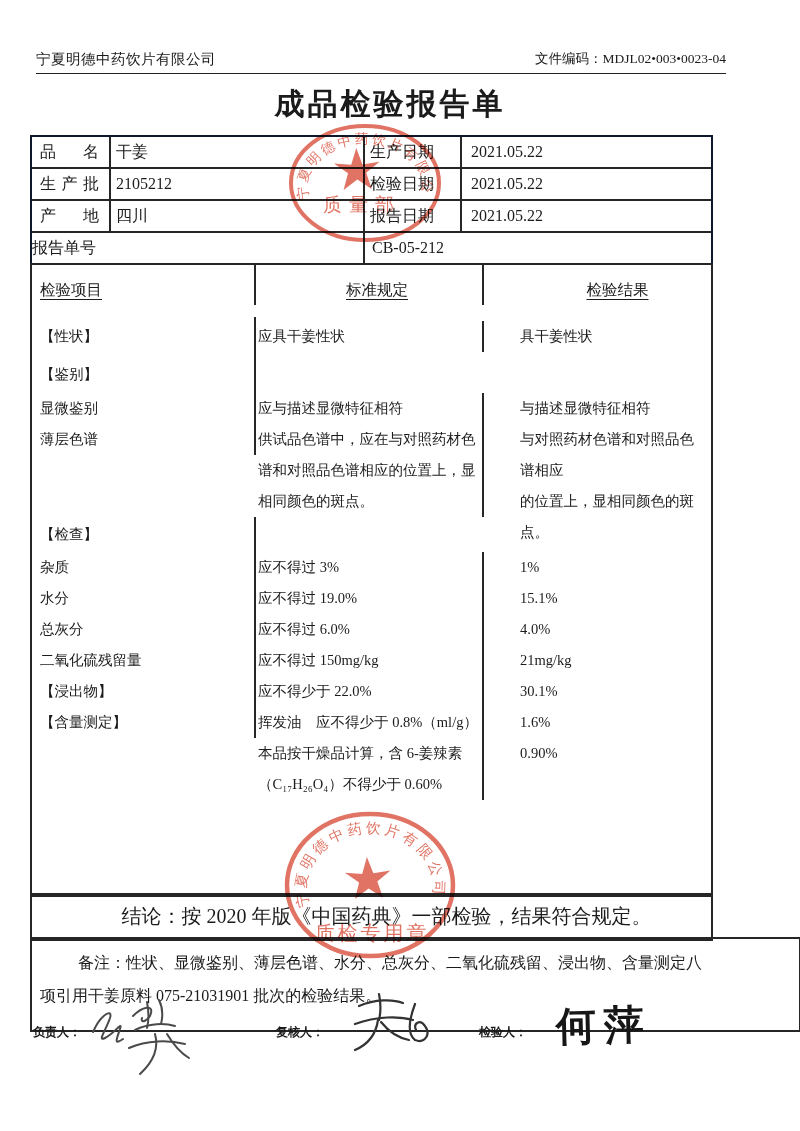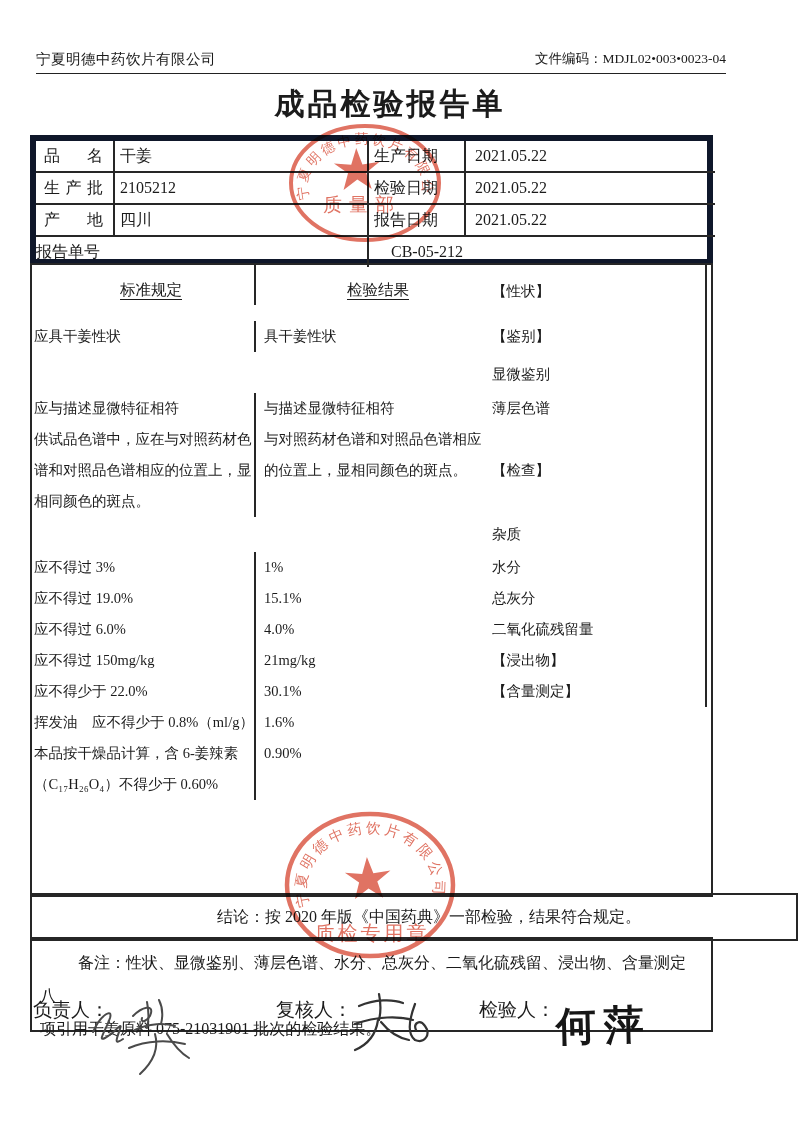--- a/index.html
+++ b/index.html
@@ -7,57 +7,57 @@
        font-family:"Liberation Serif","DejaVu Serif",serif;color:#1b1b1b;}
   .abs{position:absolute;}
 
   
   .hdr-company{left:36px;top:50px;font-size:14.5px;letter-spacing:.5px;}
   .hdr-code{top:50px;right:74px;font-size:13.5px;}
   .hdr-rule{left:36px;top:73px;width:690px;border-top:1.6px solid #222;}
   .title{left:0;top:84px;width:732px;text-align:center;font-size:30px;font-weight:bold;letter-spacing:3px;padding-left:24px;}
 
   
-  .info{left:30px;top:135px;width:683px;height:130px;border:6px solid #0f172a;box-sizing:border-box;
+  .info{left:30px;top:135px;width:683px;height:130px;border:2px solid #0f172a;box-sizing:border-box;
         display:grid;grid-template-columns:79px 254px 97px 249px;grid-template-rows:32px 32px 32px 30px;
         font-size:16px;}
   .ic{box-sizing:border-box;line-height:29px;overflow:hidden;}
   .bb{border-bottom:2px solid #262626;}
   .br{border-right:2px solid #262626;}
   .jl{text-align:justify;text-align-last:justify;padding:0 10px 0 8px;}
   .pv{padding-left:5px;}
   .pl2{padding-left:5px;}
   .pd{padding-left:9px;}
   .span2a{grid-column:1/3;}
-  .span2b{grid-column:3/5;padding-left:22px;}
+  .span2b{grid-column:3/5;padding-left:7px;}
 
   
   .main{left:30px;top:263px;width:683px;height:634px;border:2px solid #262626;box-sizing:border-box;
         display:grid;grid-template-columns:224px 228px 223px;
         grid-template-rows:52px 38px 38px 31px 93px 35px 31px 31px 31px 31px 31px 31px 157px;
         align-items:center;font-size:14.5px;}
   .mc{box-sizing:border-box;line-height:31px;white-space:pre-line;overflow:hidden;}
   .c1{padding-left:8px;border-right:2px solid #262626;align-self:stretch;display:flex;align-items:center;white-space:normal;}
   .c2{padding-left:2px;border-right:2px solid #262626;}
-  .c3{padding-left:8px;}
+  .c3{padding-left:8px;margin-left:28px;}
   .top{align-self:start;}
   .c1.top{align-items:flex-start;}
   .mh{font-size:15.5px;}
   .mh .u{text-decoration:underline;text-underline-offset:4px;}
   .hcen{text-align:center;padding-left:16px;}
   .hpad{padding-top:9px;}
 
   
-  .concl{left:30px;top:893px;width:768px;height:48px;border:2px solid #262626;box-sizing:border-box;
-         text-align:center;font-size:16px;line-height:43px;padding-left:30px;}
-  .remark{left:30px;top:937px;width:683px;height:95px;border:2px solid #262626;box-sizing:border-box;
+  .concl{left:30px;top:893px;width:683px;height:48px;border:2px solid #262626;box-sizing:border-box;
+         text-align:center;font-size:20px;line-height:43px;padding-left:30px;}
+  .remark{left:30px;top:937px;width:771px;height:95px;border:2px solid #262626;box-sizing:border-box;
           font-size:16px;line-height:33px;padding:7px 10px 0 8px;white-space:pre-line;text-indent:38px;}
 
   
-  .sig-label{top:997px;font-size:19px;}
+  .sig-label{top:1024px;font-size:12px;font-weight:bold;}
   .sig-name{left:556px;top:998px;font-size:40px;font-weight:600;letter-spacing:8px;transform:rotate(-1.5deg);color:#161616;}
 
   
   .stamp{mix-blend-mode:multiply;opacity:.8;}
   svg text{font-family:"Liberation Serif","DejaVu Serif",serif;}
 </style>
 </head>
 <body>
 
 <div>
@@ -84,20 +84,23 @@
     <div class="ic jl bb br">产　地</div>
     <div class="ic pv bb br">四川</div>
     <div class="ic pl2 bb br">报告日期</div>
     <div class="ic pd bb">2021.05.22</div>
 
     <div class="ic span2a br">报告单号</div>
     <div class="ic span2b">CB-05-212</div>
   </div>
 
   <div class="abs main">
+    <div class="mc c1 mh top hpad">
+        <span class="u">检验项目</span>
+      </div>
     <div class="mc c2 mh top hpad hcen"><span class="u">标准规定</span></div>
     <div class="mc c3 mh top hpad hcen"><span class="u">检验结果</span></div>
 
     <div class="mc c1">【性状】</div>
     <div class="mc c2">应具干姜性状</div>
     <div class="mc c3">具干姜性状</div>
 
     <div class="mc c1">【鉴别】</div>
     <div class="mc c2"></div>
     <div class="mc c3"></div>

